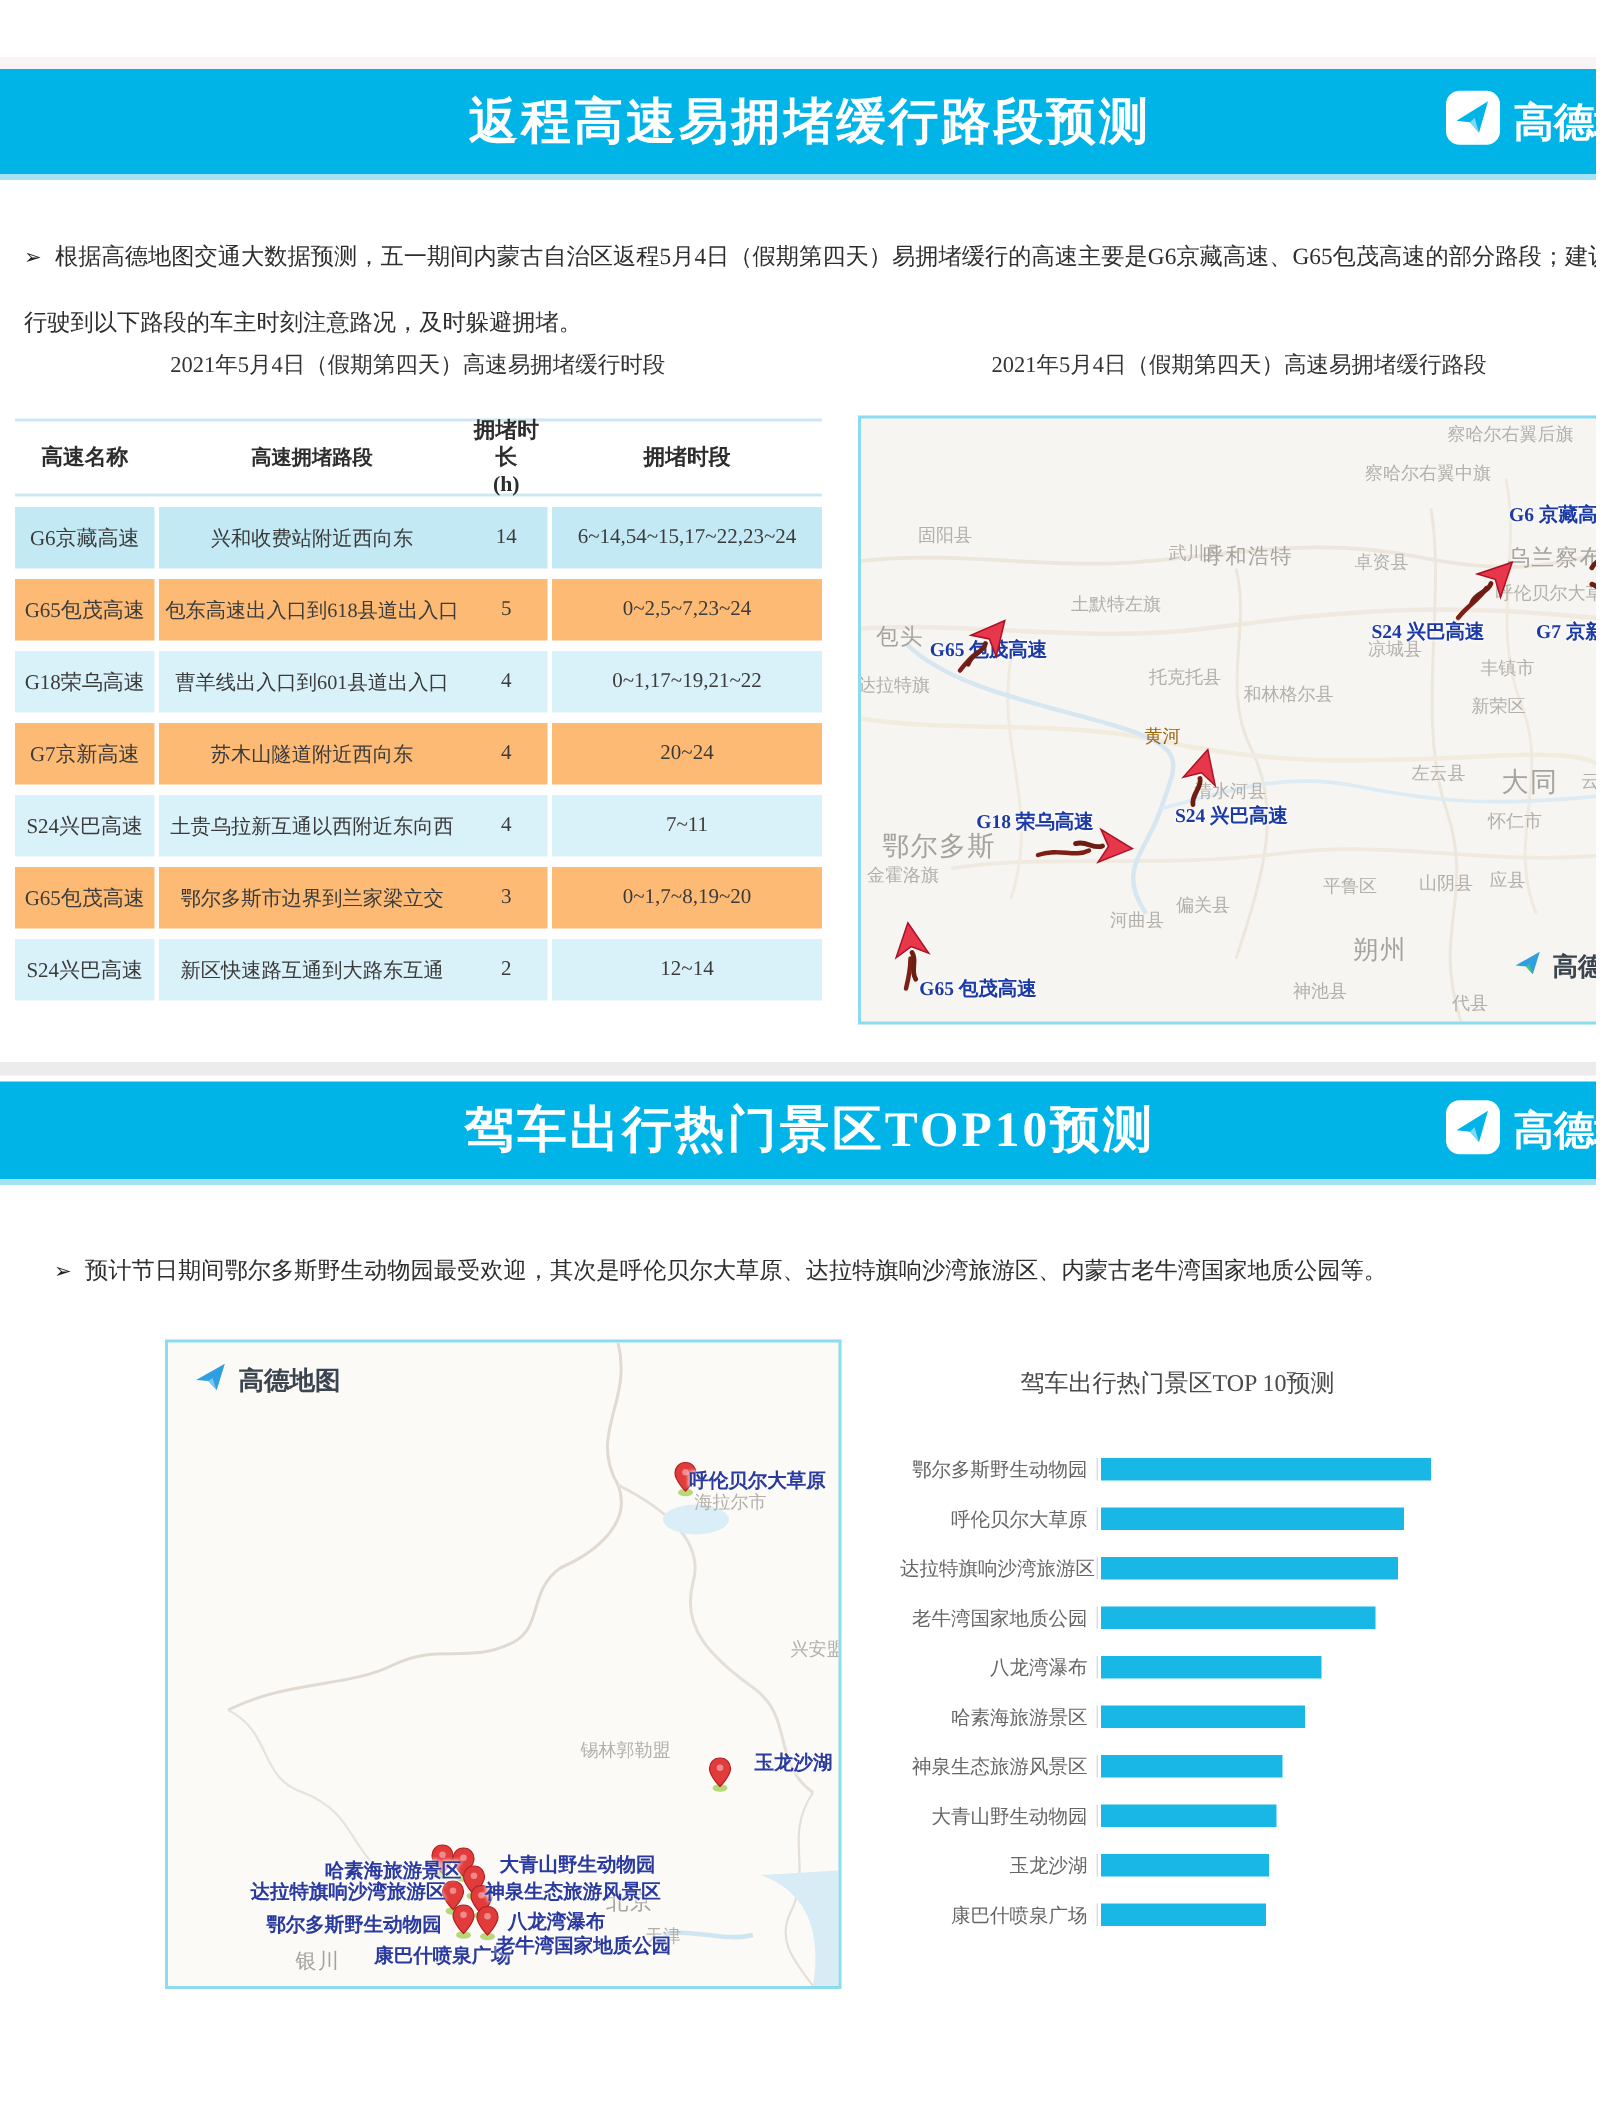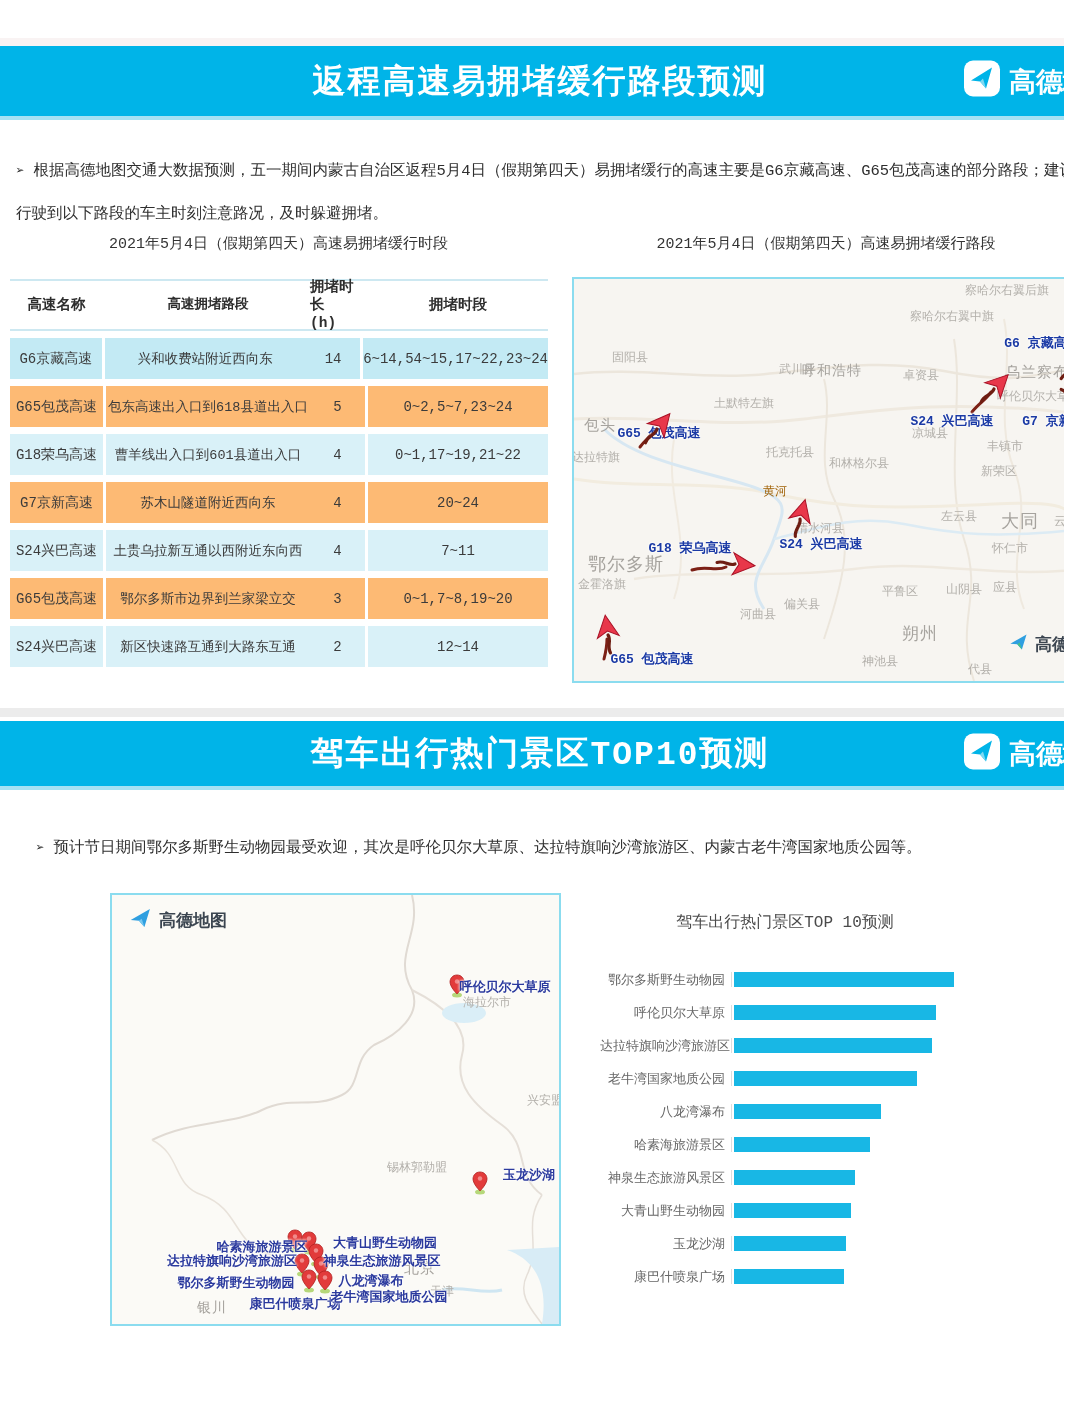--- a/index.html
+++ b/index.html
@@ -1,17 +1,17 @@
 <!DOCTYPE html>
 <html><head>
 <meta charset="utf-8">
 <style>
   html,body{margin:0;padding:0;background:#fff;}
   .page{position:relative;width:1064px;height:1408px;background:#ffffff;overflow:hidden;
-        font-family:Liberation Mono, monospace;}
+        font-family:Liberation Serif, serif;}
 
   
   .strip{position:absolute;left:0;width:1080px;}
   .sep0{top:38px;height:8px;background:#f9f3f3;}
   .sep1{top:708px;height:9px;background:#ececec;}
   .banner{position:absolute;left:0;width:1080px;background:#00b4e8;
           border-bottom:4px solid #a5e2f4;display:flex;align-items:center;justify-content:center;}
   #banner1{top:46px;height:70px;}
   #banner2{top:721px;height:65px;}
   .banner-title{color:#ffffff;font-size:33px;font-weight:bold;letter-spacing:2px;}
@@ -29,21 +29,21 @@
   .subtitle{position:absolute;top:234px;font-size:15px;color:#333;}
   #tbl-title{left:0;width:557px;text-align:center;}
   #map1-title{left:572px;width:508px;text-align:center;}
 
   
   #ctable{position:absolute;left:10px;top:279px;width:538px;}
   .thead{display:flex;height:48px;align-items:stretch;border-top:2px solid #cde8f1;
          border-bottom:2px solid #cde8f1;margin-bottom:7px;
          font-weight:bold;font-size:14.5px;color:#2d2d2d;}
   .hc{display:flex;align-items:center;justify-content:center;white-space:pre-line;
-      line-height:1.25;}
+      text-align:center;line-height:1.25;}
   .trow{display:flex;height:41px;margin-bottom:7px;font-size:14px;color:#3b3b3b;}
   .cell{display:flex;align-items:center;justify-content:center;height:100%;text-align:center;}
   .c1{width:93px;margin-right:3px;}
   .c2{width:204px;font-size:13.5px;}
   .c3{width:55px;margin-right:3px;}
   .c4{flex:1;}
   .r0 .cell{background:#c3eaf4;}
   .rb .cell{background:#d9f1f8;}
   .rw .cell{background:#fdba74;}
 

